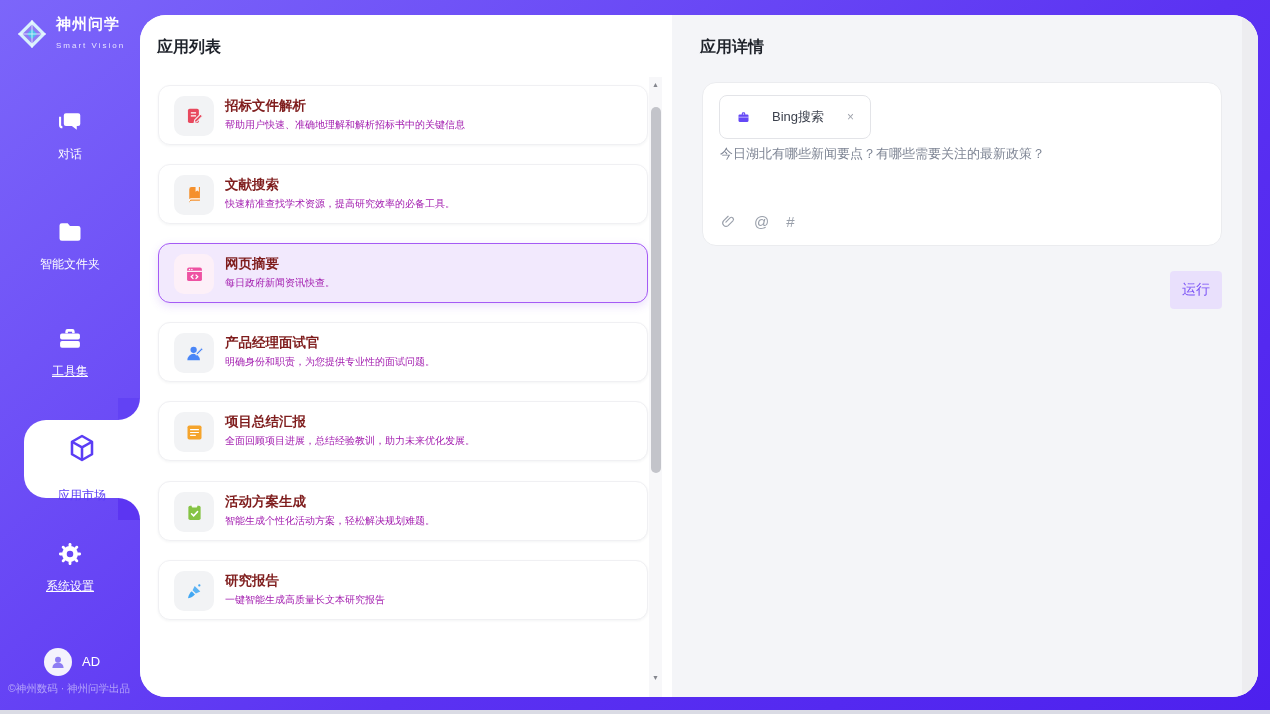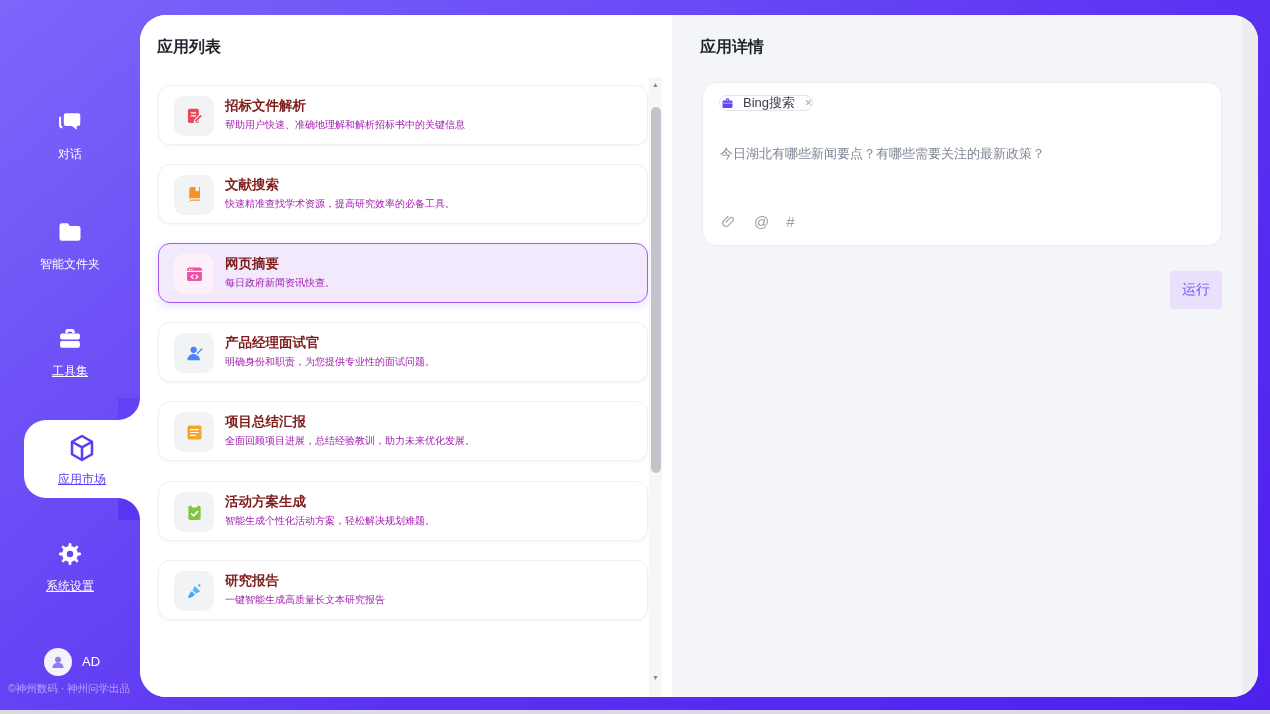--- a/index.html
+++ b/index.html
@@ -9,21 +9,21 @@
   
   .sidebar{position:absolute;left:0;top:0;width:140px;height:714px;}
   .logo{position:absolute;left:16px;top:15px;display:flex;align-items:center;gap:8px;}
   .logo-text .name{color:#fff;font-size:15px;font-weight:bold;letter-spacing:1px;}
   .logo-text .sub{color:#e8e4ff;font-size:8px;letter-spacing:2px;margin-top:2px;}
   .nav-item{position:absolute;width:140px;text-align:center;color:#fff;cursor:pointer;}
   .nav-item .lbl{display:block;font-size:12px;margin-top:6px;}
   .nav-item .lbl.u{text-decoration:underline;}
   .tab{position:absolute;left:24px;top:420px;width:116px;height:78px;background:#fff;
        border-radius:22px 0 0 22px;text-align:center;cursor:pointer;z-index:3;}
-  .tab .lbl{display:block;font-size:12px;color:#5b3df5;margin-top:3px;text-decoration:underline;}
+  .tab .lbl{display:block;font-size:12px;color:#5b3df5;margin-top:19px;}
   .fillet{position:absolute;left:118px;width:22px;height:22px;background:#fff;z-index:2;}
   .fillet.top{top:398px;}
   .fillet.bot{top:498px;}
   .fillet.top::after{content:'';position:absolute;inset:0;background:#6242f4;border-bottom-right-radius:22px;}
   .fillet.bot::after{content:'';position:absolute;inset:0;background:#5c35f2;border-top-right-radius:22px;}
   .user{position:absolute;left:4px;top:646px;width:152px;height:34px;cursor:pointer;}
   .avatar{position:absolute;left:40px;top:2px;width:28px;height:28px;border-radius:50%;background:#f4f2fd;
           display:flex;align-items:center;justify-content:center;}
   .user .uname{position:absolute;left:78px;top:8px;color:#fff;font-size:13px;}
   .copyright{position:absolute;left:8px;top:682px;color:rgba(255,255,255,.5);font-size:10.5px;white-space:nowrap;}
@@ -45,38 +45,52 @@
   .sb{position:absolute;left:509px;top:62px;width:13px;height:620px;background:#f7f7f9;}
   .sb .arr{position:absolute;left:0;width:13px;text-align:center;color:#84868e;font-size:7px;cursor:pointer;}
   .sb .arr.up{top:4px;} .sb .arr.dn{bottom:16px;}
   .sb .thumb{position:absolute;left:1.5px;top:30px;width:10px;height:366px;background:#c3c4ca;border-radius:5px;cursor:pointer;}
   
   .details-panel{position:absolute;left:532px;top:0;width:586px;height:682px;background:#f4f5f8;}
   .details-panel .panel-title{left:28px;top:22px;}
   .dtrack{position:absolute;right:0;top:0;width:16px;height:682px;background:#ededf0;}
   .qcard{position:absolute;left:30px;top:67px;width:520px;height:164px;background:#fff;
          border:1px solid #ebecef;border-radius:14px;}
-  .tag{position:absolute;left:16px;top:12px;height:16px;display:inline-flex;align-items:center;gap:8px;
-       padding:0 0;border:1px solid #e3e4e8;border-radius:8px;background:#fff;cursor:pointer;}
+  .tag{position:absolute;left:16px;top:12px;height:44px;display:inline-flex;align-items:center;gap:21px;
+       padding:0 16px;border:1px solid #e3e4e8;border-radius:8px;background:#fff;cursor:pointer;}
   .tag .tl{font-size:13px;color:#3c414d;}
   .tag .x{font-size:12px;color:#a0a4ad;cursor:pointer;padding-left:2px;}
   .question{position:absolute;left:17px;top:62px;width:480px;font-size:13px;color:#7e8594;cursor:text;}
   .attach-row{position:absolute;left:17px;top:130px;display:flex;align-items:center;gap:17px;color:#9aa0ab;}
   .attach-row .g{font-size:15px;cursor:pointer;}
   .run-btn{position:absolute;left:498px;top:256px;width:52px;height:38px;border:none;border-radius:4px;
            background:#e9e0fc;color:#7a52f6;font-size:14px;cursor:pointer;}
   .bottom-strip{position:absolute;left:0;bottom:0;width:1270px;height:4px;background:#dadbe4;}
   svg{display:block;}
 </style>
 </head>
 <body>
 
 <div class="stage">
 
   <div class="sidebar">
+    <div class="logo">
+      <span>
+        <svg width="32" height="32" viewBox="0 0 32 32">
+          <path d="M16 2 30 16 16 30 2 16Z" fill="#d8f1fd"></path>
+          <path d="M16 6.5 25.5 16 16 25.5 6.5 16Z" fill="#8f7cf5"></path>
+          <path d="M16 11 21 16 16 21 11 16Z" fill="#49c3ea"></path>
+          <path d="M16 2v28M2 16h28" stroke="#ffffff" stroke-width="1" opacity=".7"></path>
+        </svg>
+      </span>
+      <span class="logo-text">
+        <span class="name">神州问学</span>
+        <span class="sub">Smart Vision</span>
+      </span>
+    </div>
 
     <div class="nav-item" style="top:108px">
       <span style="display:inline-block">
         <svg width="28" height="28" viewBox="0 0 24 24">
           <path d="M3.5 7.5v7a2 2 0 0 0 2 2" fill="none" stroke="#fff" stroke-width="1.8"></path>
           <path d="M8.5 4.5H19a1.8 1.8 0 0 1 1.8 1.8v7.4A1.8 1.8 0 0 1 19 15.5h-1.2v3.2l-4.2-3.2H8.5a1.8 1.8 0 0 1-1.8-1.8V6.3a1.8 1.8 0 0 1 1.8-1.8z" fill="#fff"></path>
         </svg>
       </span>
       <span class="lbl">对话</span>
     </div>

